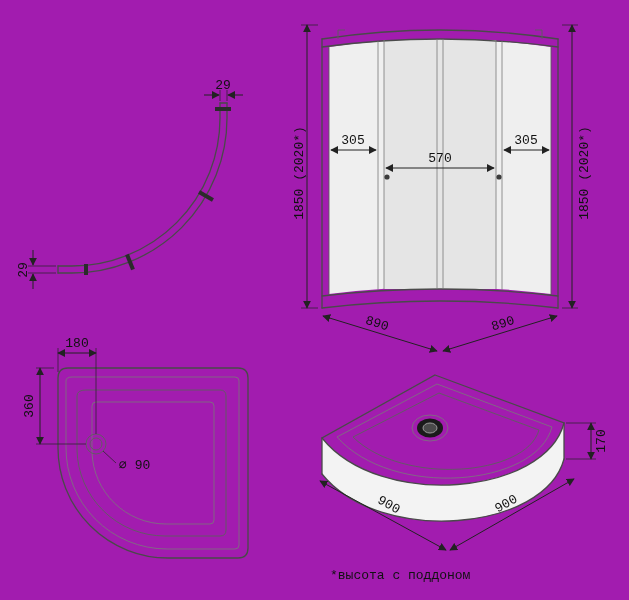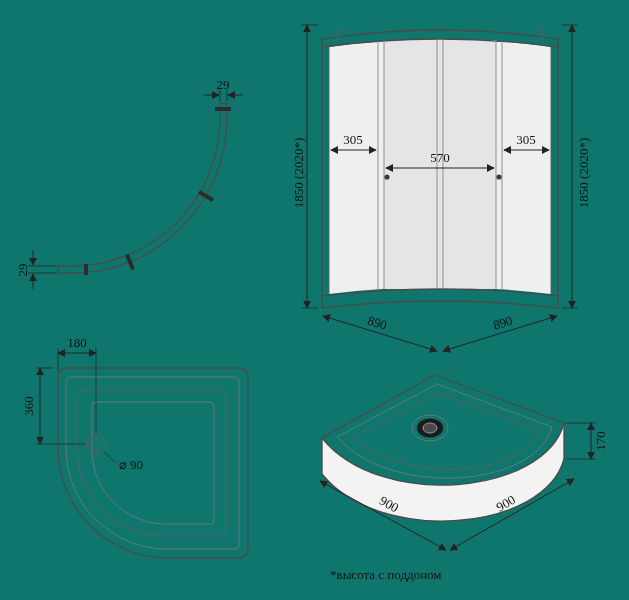--- a/index.html
+++ b/index.html
@@ -1,17 +1,17 @@
 <!DOCTYPE html>
 <html><head>
 <meta charset="utf-8">
 <style>
   html,body{margin:0;padding:0;background:#ffffff;}
-  .canvas{position:relative;width:629px;height:600px;background:#0f766e;overflow:hidden;
-          font-family:Liberation Serif, serif;}
+  .canvas{position:relative;width:629px;height:600px;background:#a21caf;overflow:hidden;
+          font-family:Liberation Mono, monospace;}
   svg{display:block;}
   .outline{stroke:#4a4a4a;stroke-width:1.3;fill:none;stroke-linecap:round;}
   .thin{stroke:#7a7a7a;stroke-width:0.8;fill:none;}
   .mid{stroke:#5f5f5f;stroke-width:0.9;fill:none;}
   .dim{stroke:#222;stroke-width:1;fill:none;}
   .ext{stroke:#222;stroke-width:0.7;fill:none;}
   .hw{fill:#2b2b2b;stroke:none;}
   .dim-text{font-size:13px;fill:#111;}
   .glass{fill:#efefef;stroke:none;}
   .glass-dark{fill:#e5e5e5;stroke:none;}

